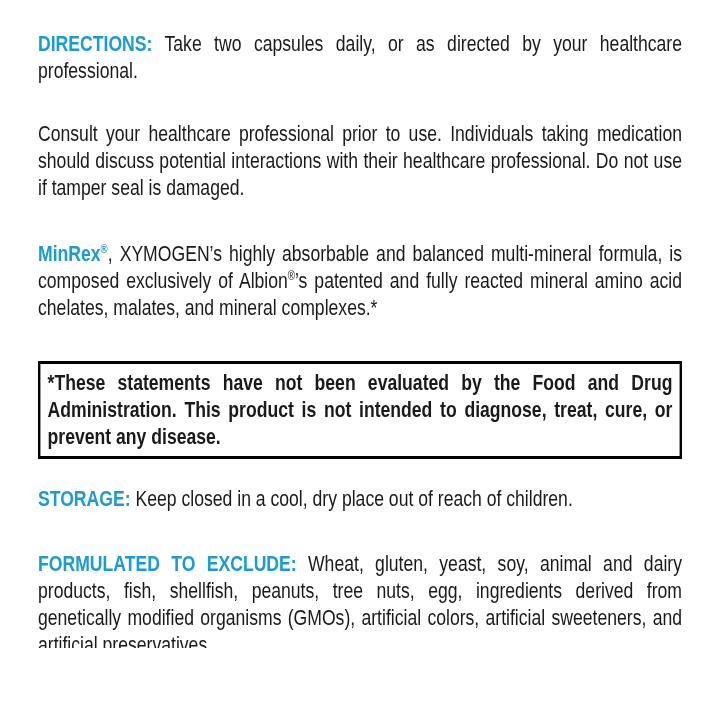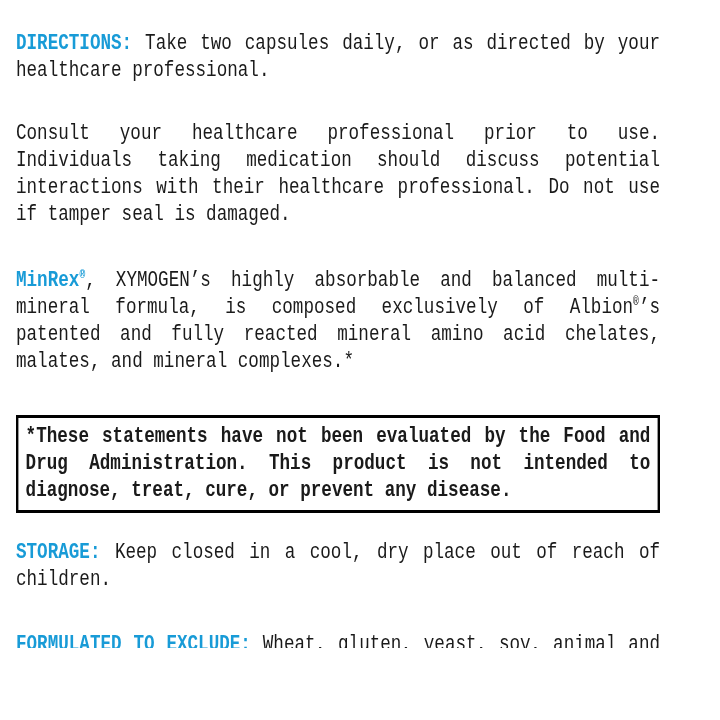--- a/index.html
+++ b/index.html
@@ -5,23 +5,22 @@
   * { margin: 0; padding: 0; box-sizing: border-box; }
   html, body { background: #ffffff; }
   body {
     width: 720px;
     font-family: "Liberation Sans", "DejaVu Sans", sans-serif;
   }
   .label-page {
     width: 720px;
     height: 648px;
     background: #ffffff;
-    padding: 30px 38px 0 16px;
+    padding: 30px 38px 0 38px;
     overflow: hidden;
-    font-family: Liberation Mono, monospace;
   }
   
   .cond {
     width: 805px;
     transform: scaleX(0.8);
     transform-origin: 0 0;
   }
   .para {
     font-size: 22px;
     line-height: 27px;

